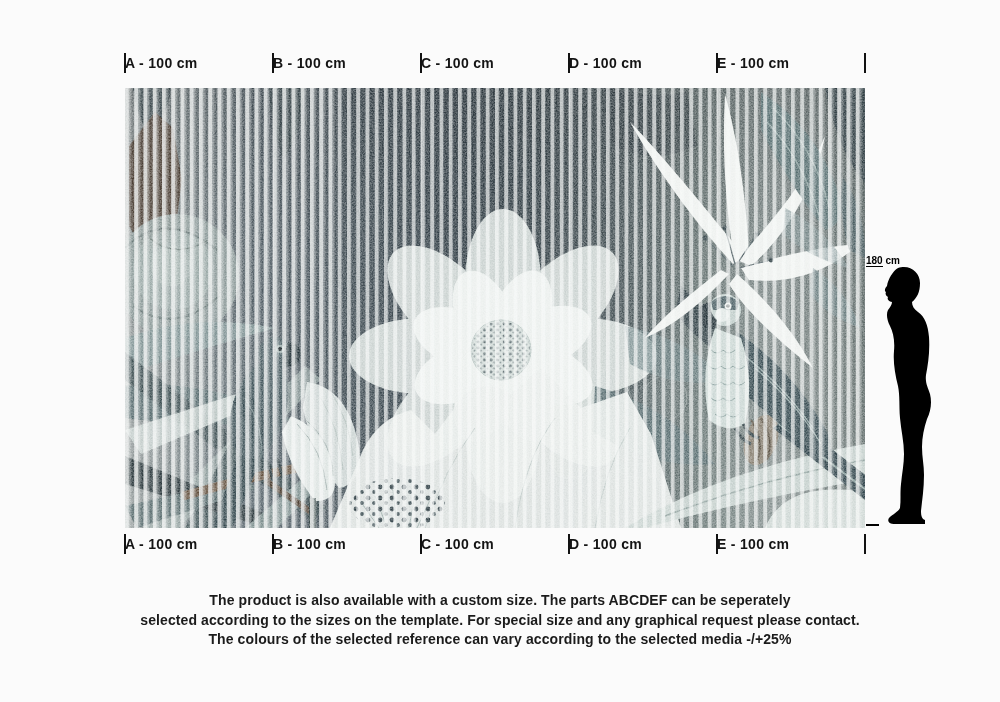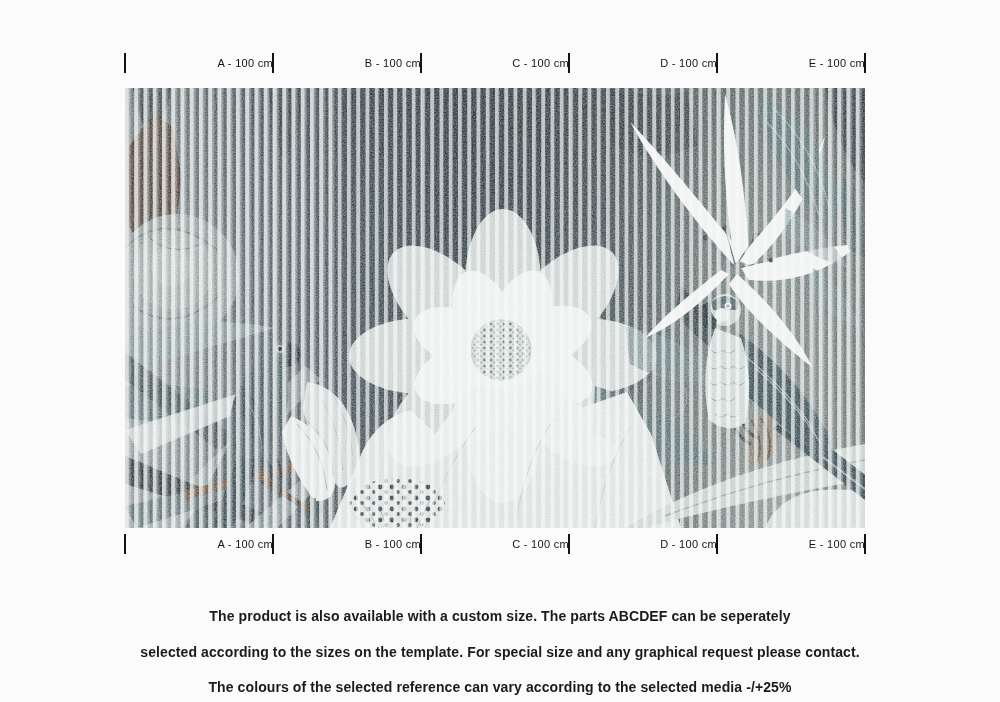--- a/index.html
+++ b/index.html
@@ -13,33 +13,33 @@
   .ruler-bottom{top:533px;}
   .ticks{position:absolute;inset:0;}
   .tick{position:absolute;top:1px;width:2px;height:20px;background:#121212;}
   .tick:nth-child(1){left:-1px;}
   .tick:nth-child(2){left:147px;}
   .tick:nth-child(3){left:295px;}
   .tick:nth-child(4){left:443px;}
   .tick:nth-child(5){left:591px;}
   .tick:nth-child(6){left:739px;}
   .labels{display:flex;height:100%;}
-  .panel-label{flex:1;text-align:right;line-height:22px;font-size:11px;font-weight:normal;color:#141414;letter-spacing:.3px;}
+  .panel-label{flex:1;text-align:left;line-height:22px;font-size:14px;font-weight:bold;color:#141414;letter-spacing:.3px;}
   
   .mural{position:absolute;left:125px;top:88px;width:740px;height:440px;}
   .mural svg{display:block;}
   
   .figure{position:absolute;left:864px;top:253px;width:72px;height:278px;}
   .height-label{position:absolute;left:2px;top:2px;font-size:10px;font-weight:bold;color:#000;white-space:nowrap;}
   .height-label .num{border-bottom:1.5px solid #000;}
   .man{position:absolute;left:12px;top:14px;}
   .ground-tick{position:absolute;left:2px;top:271px;width:13px;height:2px;background:#000;}
   
   .footer{position:absolute;left:0;top:591px;width:100%;text-align:center;color:#1b1b1b;}
-  .footer p{margin:16px;font-size:14px;font-weight:bold;line-height:19.5px;letter-spacing:.1px;}
+  .footer p{margin:0;font-size:14px;font-weight:bold;line-height:19.5px;letter-spacing:.1px;}
 </style>
 </head>
 <body>
 
 <div class="canvas">
 
   <div class="ruler ruler-top">
     <div class="ticks">
       <div class="tick"></div>
       <div class="tick"></div>
@@ -285,20 +285,57 @@
     </div>
     <div class="labels">
       <div class="panel-label">A - 100 cm</div>
       <div class="panel-label">B - 100 cm</div>
       <div class="panel-label">C - 100 cm</div>
       <div class="panel-label">D - 100 cm</div>
       <div class="panel-label">E - 100 cm</div>
     </div>
   </div>
 
+  <div class="figure">
+    <div class="height-label">
+      <span class="num">180</span>
+      <span>cm</span>
+    </div>
+    <svg class="man" width="58" height="258" viewBox="0 0 58 258">
+      <path fill="#000000" d="M28,0
+        C37,0 44,7 44,16
+        C44,25 41,31 36,35
+        C36,39 38,42 42,45
+        C49,50 52,58 53,70
+        C54,85 52,97 50,108
+        C49,116 52,121 54,127
+        C56,135 55,144 51,152
+        C48,161 46,170 46,180
+        C46,190 48,198 48,208
+        C48,222 46,234 45,244
+        C45,249 46,252 49,253
+        L49,257 L19,257
+        C13,257 11,254 13,251
+        C17,247 22,245 24,241
+        C25,233 24,226 25,217
+        C26,206 28,197 28,187
+        C28,175 25,163 24,151
+        C23,139 24,129 22,119
+        C19,107 17,95 18,84
+        C19,73 17,65 14,59
+        C11,53 10,47 12,43
+        C14,40 16,38 16,35
+        C12,34 11,32 12,30
+        C10,29 9,27 10,25
+        C8,24 9,21 11,19
+        C12,12 17,4 22,1
+        C24,0 26,0 28,0 Z"></path>
+    </svg>
+    <div class="ground-tick"></div>
+  </div>
 
   <div class="footer">
     <p>The product is also available with a custom size. The parts ABCDEF can be seperately</p>
     <p>selected according to the sizes on the template. For special size and any graphical request please contact.</p>
     <p>The colours of the selected reference can vary according to the selected media -/+25%</p>
   </div>
 
 </div>
 
 </body></html>

